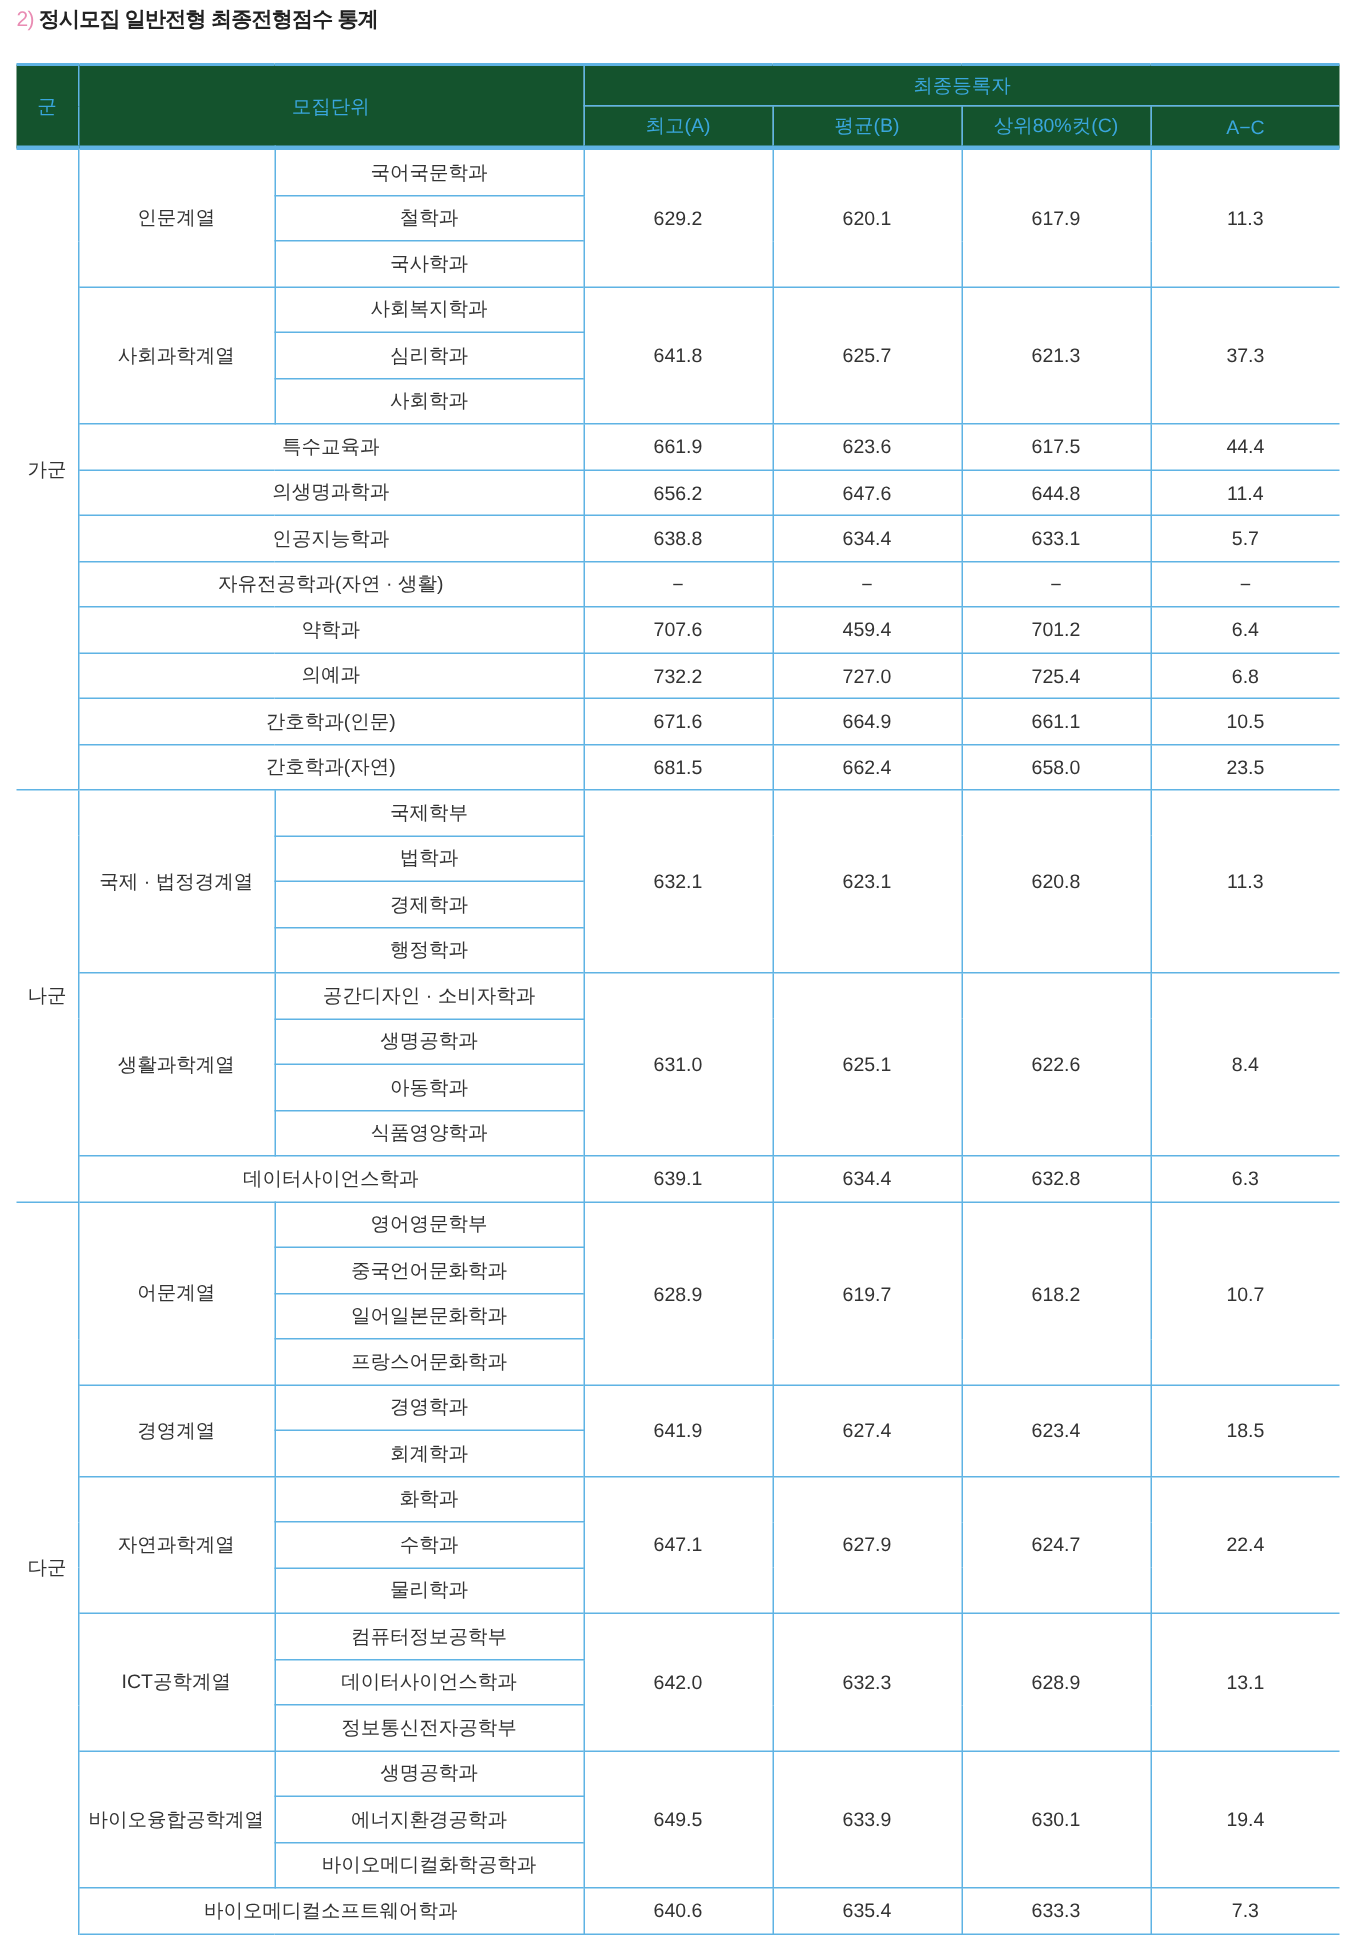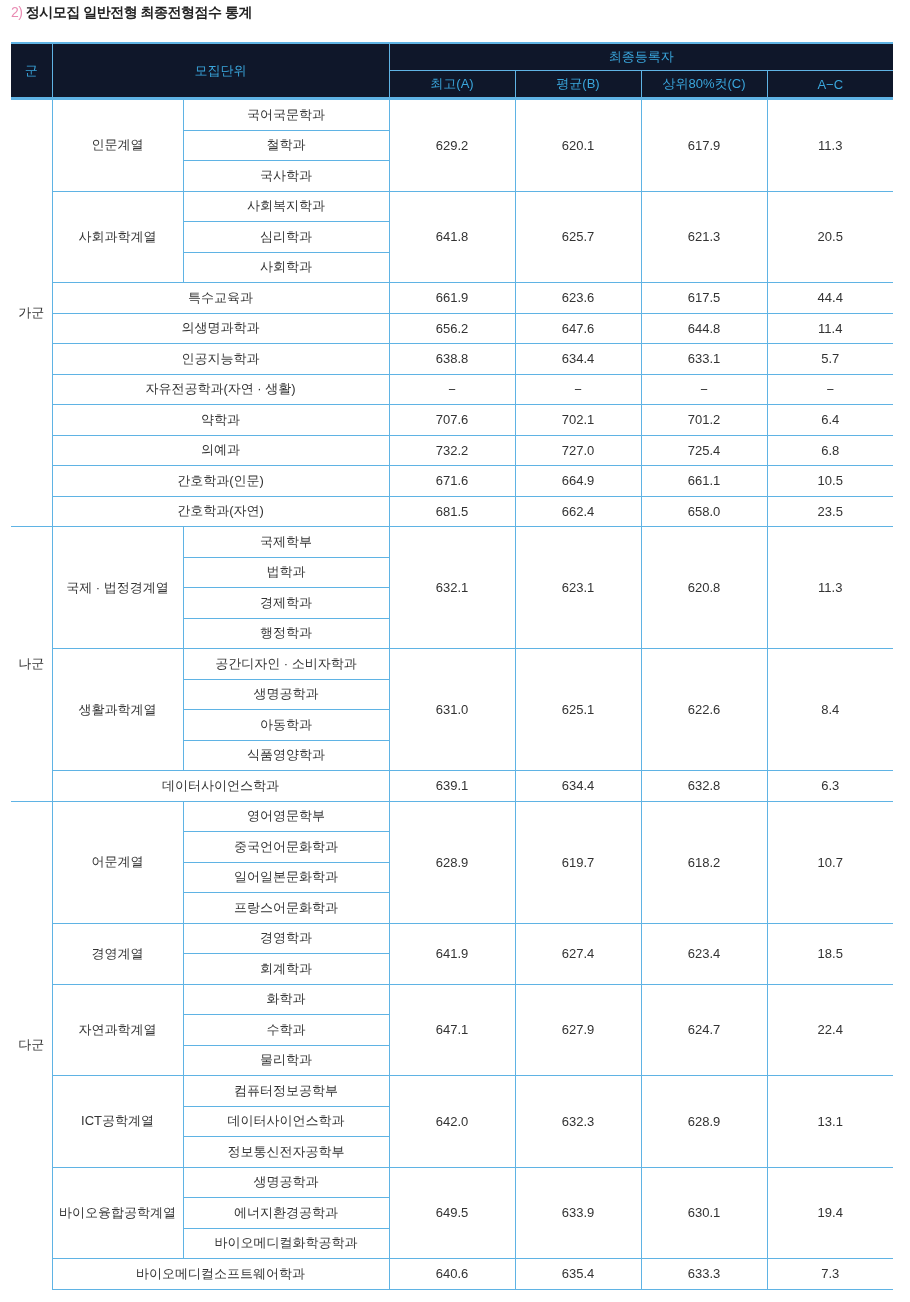--- a/index.html
+++ b/index.html
@@ -5,21 +5,21 @@
   html, body { margin:0; padding:0; background:#ffffff; }
   body { width:910px; height:1302px; position:relative; overflow:hidden;
          font-family:"Liberation Sans","DejaVu Sans",sans-serif; color:#333; }
   .title { position:absolute; left:11px; top:4px; font-size:14px; font-weight:bold; color:#222; letter-spacing:-0.5px; white-space:nowrap; }
   .title .num { color:#e98cb3; font-weight:normal; }
   table { position:absolute; left:11px; top:42px; width:882px; border-collapse:collapse; table-layout:fixed; font-size:13px; }
   col.c-gun { width:41px; }
   col.c-series { width:131px; }
   col.c-dept { width:206px; }
   col.c-num { width:126px; }
-  th { background:#0f172a; color:#3aa6dc; font-weight:normal; border:1px solid #5fb3e4; height:26px; padding:0; text-align:center; }
+  th { background:#14532d; color:#3aa6dc; font-weight:normal; border:1px solid #5fb3e4; height:26px; padding:0; text-align:center; }
   thead tr:first-child th { border-top:2px solid #5fb3e4; }
   thead tr:last-child th, thead th.tall { border-bottom:3px solid #5fb3e4; }
   td { border:1px solid #5fb3e4; height:29.5px; padding:0; text-align:center; color:#333; white-space:nowrap; }
   td.gun { border-top:none; border-bottom:none; }
   tr.grp-start td { border-top:1px solid #5fb3e4; }
   td.gun.first { border-top:1px solid #5fb3e4; }
   table tr > :first-child { border-left:none; }
   table tr > :last-child { border-right:none; }
   tbody tr:last-child td { border-bottom:1px solid #5fb3e4; }
 </style>
@@ -69,21 +69,21 @@
       </tr>
       <tr>
         <td>국사학과</td>
       </tr>
       <tr>
         <td rowspan="3">사회과학계열</td>
         <td>사회복지학과</td>
         <td rowspan="3">641.8</td>
         <td rowspan="3">625.7</td>
         <td rowspan="3">621.3</td>
-        <td rowspan="3">20.5</td>
+        <td rowspan="3">37.3</td>
       </tr>
       <tr>
         <td>심리학과</td>
       </tr>
       <tr>
         <td>사회학과</td>
       </tr>
       <tr>
         <td colspan="2">특수교육과</td>
         <td rowspan="1">661.9</td>
@@ -108,21 +108,21 @@
       <tr>
         <td colspan="2">자유전공학과(자연 · 생활)</td>
         <td rowspan="1">−</td>
         <td rowspan="1">−</td>
         <td rowspan="1">−</td>
         <td rowspan="1">−</td>
       </tr>
       <tr>
         <td colspan="2">약학과</td>
         <td rowspan="1">707.6</td>
-        <td rowspan="1">702.1</td>
+        <td rowspan="1">459.4</td>
         <td rowspan="1">701.2</td>
         <td rowspan="1">6.4</td>
       </tr>
       <tr>
         <td colspan="2">의예과</td>
         <td rowspan="1">732.2</td>
         <td rowspan="1">727.0</td>
         <td rowspan="1">725.4</td>
         <td rowspan="1">6.8</td>
       </tr>

